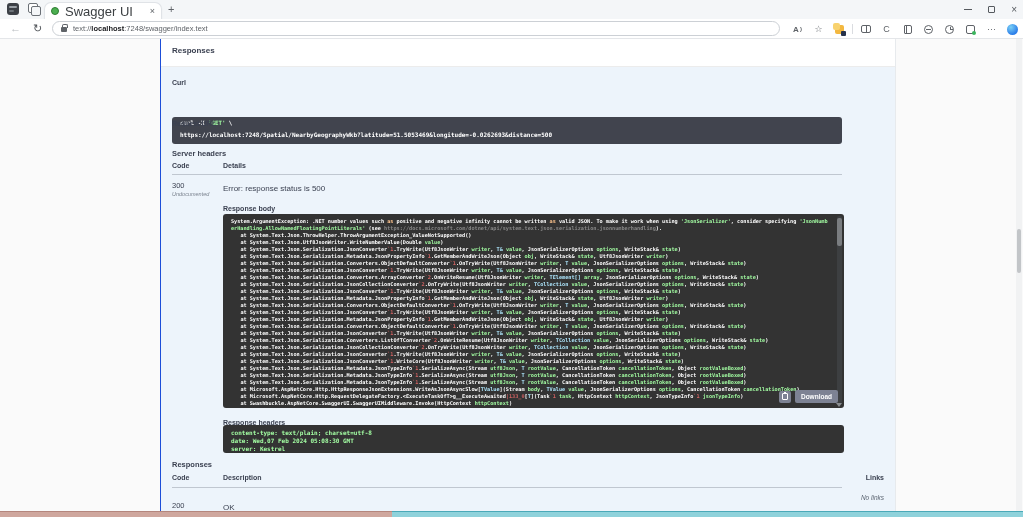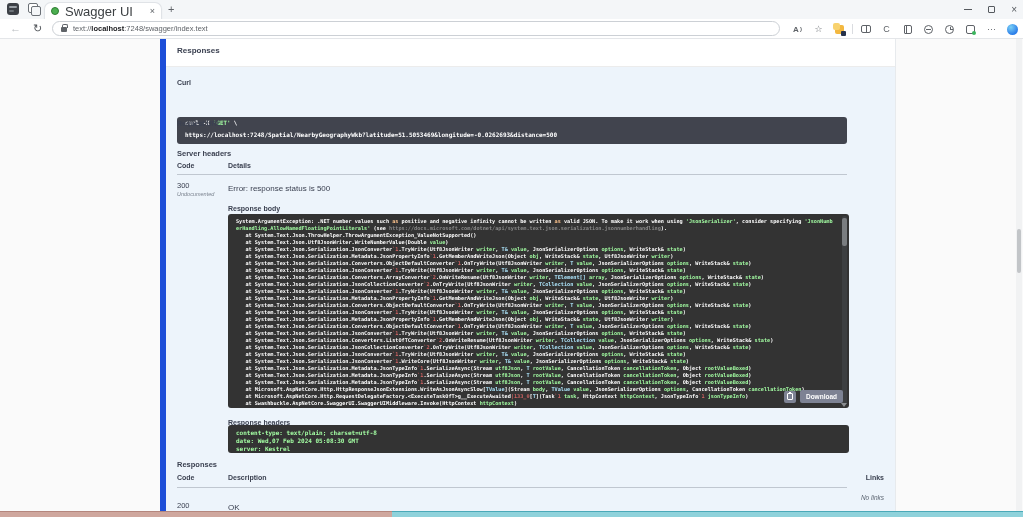--- a/index.html
+++ b/index.html
@@ -51,21 +51,21 @@
   .ess-ico:before{content:"";position:absolute;left:1px;top:3px;width:5px;height:1px;background:#5f6368;}
   .clock-ico{width:9px;height:9px;border:1px solid #5f6368;border-radius:50%;position:relative;}
   .clock-ico:before{content:"";position:absolute;left:4px;top:1px;width:1px;height:3px;background:#5f6368;}
   .clock-ico:after{content:"";position:absolute;left:4px;top:3px;width:3px;height:1px;background:#5f6368;}
   .cap-ico{width:9px;height:9px;border:1px solid #5f6368;border-radius:2px;position:relative;}
   .cap-ico:after{content:"";position:absolute;right:-2px;bottom:-2px;width:4px;height:4px;background:#3bb55d;border-radius:50%;}
   .copilot-ico{width:11px;height:11px;border-radius:50%;background:radial-gradient(circle at 35% 30%,#7ad0f5,#2b7de9 70%);}
 
   
   .page{position:absolute;left:0;top:39px;width:1023px;height:472px;background:#fafafa;}
-  .opblock{position:absolute;left:160px;top:0;width:736px;height:472px;background:#ffffff;border-left:6px solid #1d4ed8;border-right:1px solid #e7eaed;}
+  .opblock{position:absolute;left:160px;top:0;width:736px;height:472px;background:#ffffff;border-left:1px solid #1d4ed8;border-right:1px solid #e7eaed;}
   .sec-title{position:absolute;font-size:8px;font-weight:700;color:#3b4151;}
   .hdr-line{position:absolute;left:0;top:27px;width:100%;border-bottom:1px solid #ececec;box-shadow:0 1px 2px rgba(0,0,0,.06);}
   .bluesec{position:absolute;left:0;top:28px;width:100%;height:444px;background:var(--section_blue_bg,#edf4fb);}
   .lbl{position:absolute;font-size:7px;font-weight:700;color:#3b4151;}
   .darkbox{position:absolute;background:var(--dark_box,#41444e);border-radius:3px;color:#fff;
     font-family:"DejaVu Sans Mono",monospace;overflow:hidden;}
   .codebox{position:absolute;background:var(--code_bg,#333333);border-radius:3px;color:#fff;
     font-family:"DejaVu Sans Mono",monospace;overflow:hidden;}
   .curl-box{left:11px;top:50px;width:670px;height:27px;padding:3px 8px;font-size:5.8px;line-height:7px;font-weight:600;}
   .requrl-box{left:11px;top:60px;width:670px;height:15px;padding:4px 8px;font-size:6px;line-height:7px;font-weight:700;}

